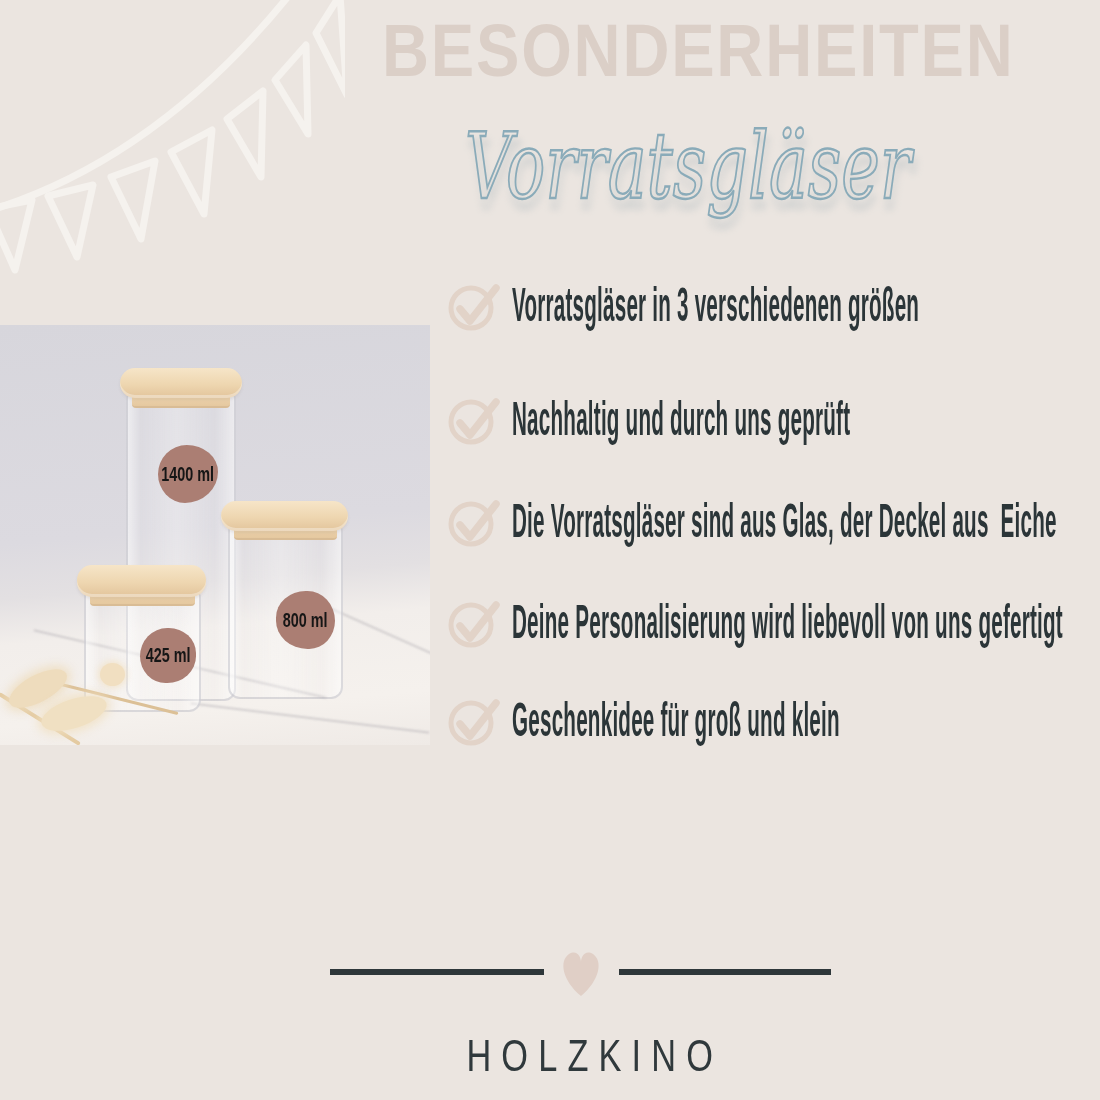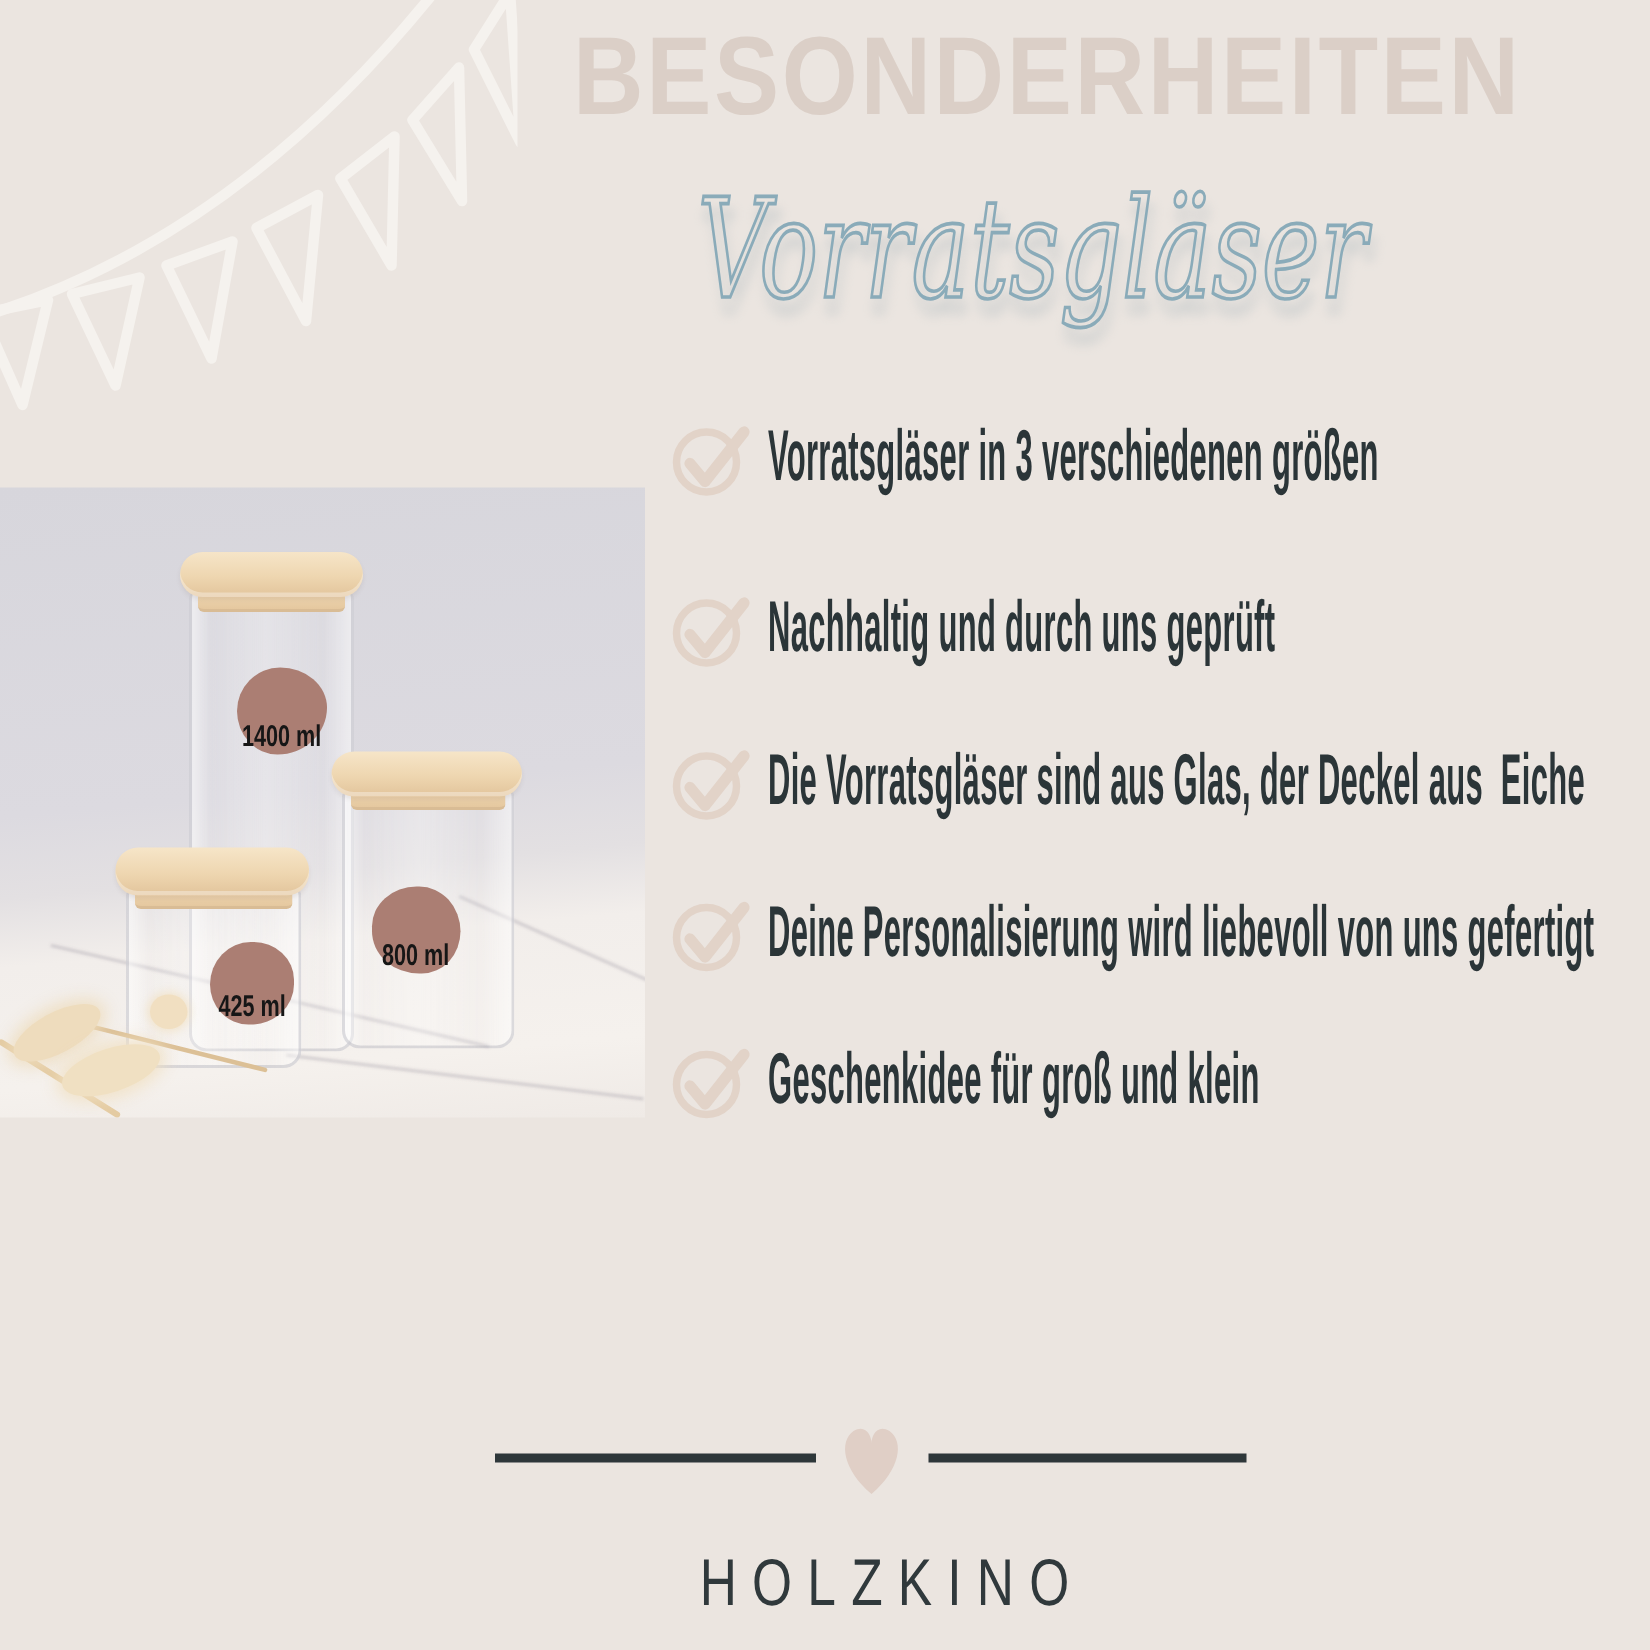--- a/index.html
+++ b/index.html
@@ -38,21 +38,21 @@
   }
   .jar-ring {
     background:linear-gradient(180deg,#f0d8b3,#e5c89f);
     border-bottom:2px solid #d9bc95; border-radius:4px;
   }
   .jar-lid {
     background:linear-gradient(180deg,#f6e5c8 0%, #eed6b0 55%, #e2c49b 100%);
     border-radius:15px; box-shadow:inset 0 -3px 0 rgba(255,255,255,0.35), 0 2px 3px rgba(120,110,100,0.12);
   }
   .size-label {
-    position:absolute; display:flex; align-items:flex-end; justify-content:center;
+    position:absolute; display:flex; align-items:center; justify-content:center;
     background:#ab7e73; color:#161616;
   }
   .size-label span {
     display:inline-block; font-weight:bold; font-size:20px; letter-spacing:0px;
     transform:scaleX(0.72); white-space:nowrap;
   }
   .fluff { position:absolute; border-radius:50%; }
   .stem  { position:absolute; border-radius:2px; }
 
   
@@ -126,21 +126,21 @@
 
     <div class="stem" style="left:55px; top:372px; width:125px; height:3px; background:#dcc096; transform:rotate(14deg);"></div>
     <div class="stem" style="left:-8px; top:392px; width:95px; height:4px; background:#e4cba2; transform:rotate(32deg);"></div>
     <div class="fluff" style="left:6px;  top:350px; width:64px; height:27px; background:#eedcbd; transform:rotate(-28deg); box-shadow:0 0 10px 4px rgba(238,220,189,0.8);"></div>
     <div class="fluff" style="left:40px; top:374px; width:68px; height:29px; background:#f0e0c2; transform:rotate(-18deg); box-shadow:0 0 10px 4px rgba(240,224,194,0.8);"></div>
     <div class="fluff" style="left:100px; top:338px; width:25px; height:23px; background:#f1dfc1; box-shadow:0 0 6px 2px rgba(241,223,193,0.7);"></div>
 
     <div class="size-label" style="left:158px; top:120px; width:60px; height:58px; border-radius:48% 52% 55% 45% / 50% 46% 54% 50%;">
       <span>1400 ml</span>
     </div>
-    <div class="size-label" style="left:248px; top:266px; width:59px; height:58px; border-radius:52% 48% 45% 55% / 47% 53% 50% 50%;">
+    <div class="size-label" style="left:276px; top:266px; width:59px; height:58px; border-radius:52% 48% 45% 55% / 47% 53% 50% 50%;">
       <span>800 ml</span>
     </div>
     <div class="size-label" style="left:120px; top:303px; width:56px; height:55px; border-radius:50% 50% 53% 47% / 53% 47% 50% 50%;margin-left:20px;">
       <span>425 ml</span>
     </div>
   </div>
 
   <div>
 
     <div class="feature-row" style="top:277px;">

